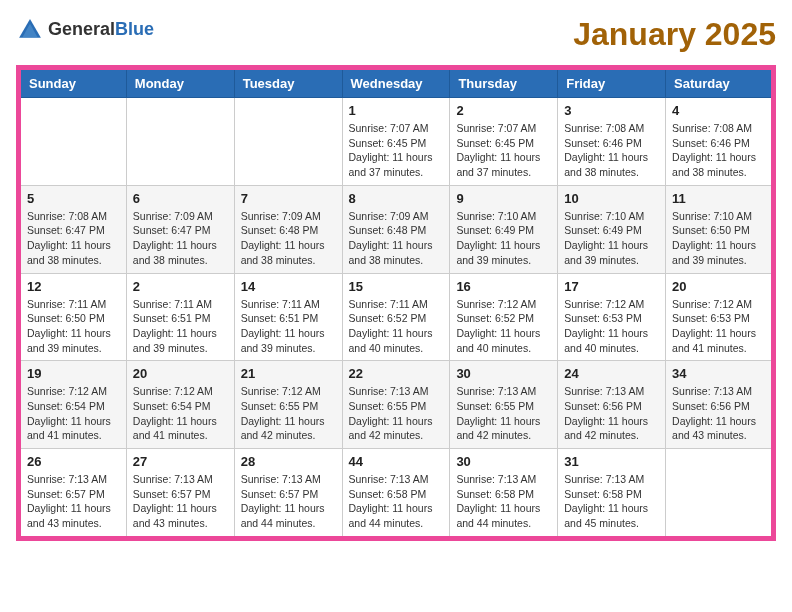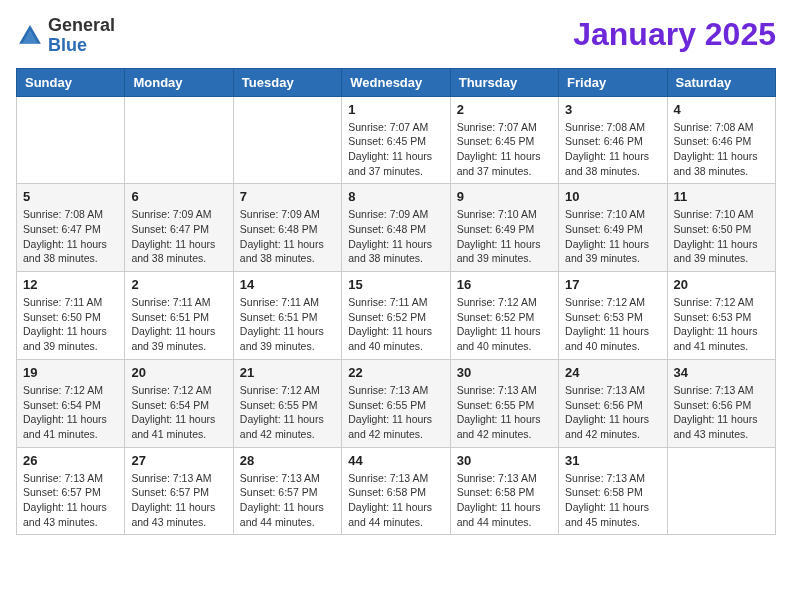--- a/index.html
+++ b/index.html
@@ -16,21 +16,21 @@
       align-items: flex-start;
       margin-bottom: 12px;
     }
     .logo {
       display: flex;
       align-items: center;
       gap: 4px;
     }
     .logo-text {
       display: flex;
-      flex-direction: column;
+      flex-direction: row;
       line-height: 1.1;
     }
     .logo-general {
       font-size: 18px;
       font-weight: bold;
       color: #333;
     }
     .logo-blue {
       font-size: 18px;
       font-weight: bold;
@@ -39,31 +39,31 @@
     .logo-icon {
       width: 28px;
       height: 28px;
     }
     .title-block {
       text-align: right;
     }
     .title-month {
       font-size: 32px;
       font-weight: bold;
-      color: #6d28d9;
+      color: #a16207;
       margin-left: 8px;
     }
     .title-location {
       font-size: 16px;
       color: #444;
     }
     .calendar {
       width: 100%;
       border-collapse: collapse;
-      border: 1px solid #ec4899;
+      border: 5px solid #ec4899;
     }
     .calendar th {
       background-color: #2a6db5;
       color: #fff;
       text-align: left;
       padding: 6px 8px;
       font-size: 13px;
       font-weight: bold;
       border: 1px solid #1e5a9a;
     }

